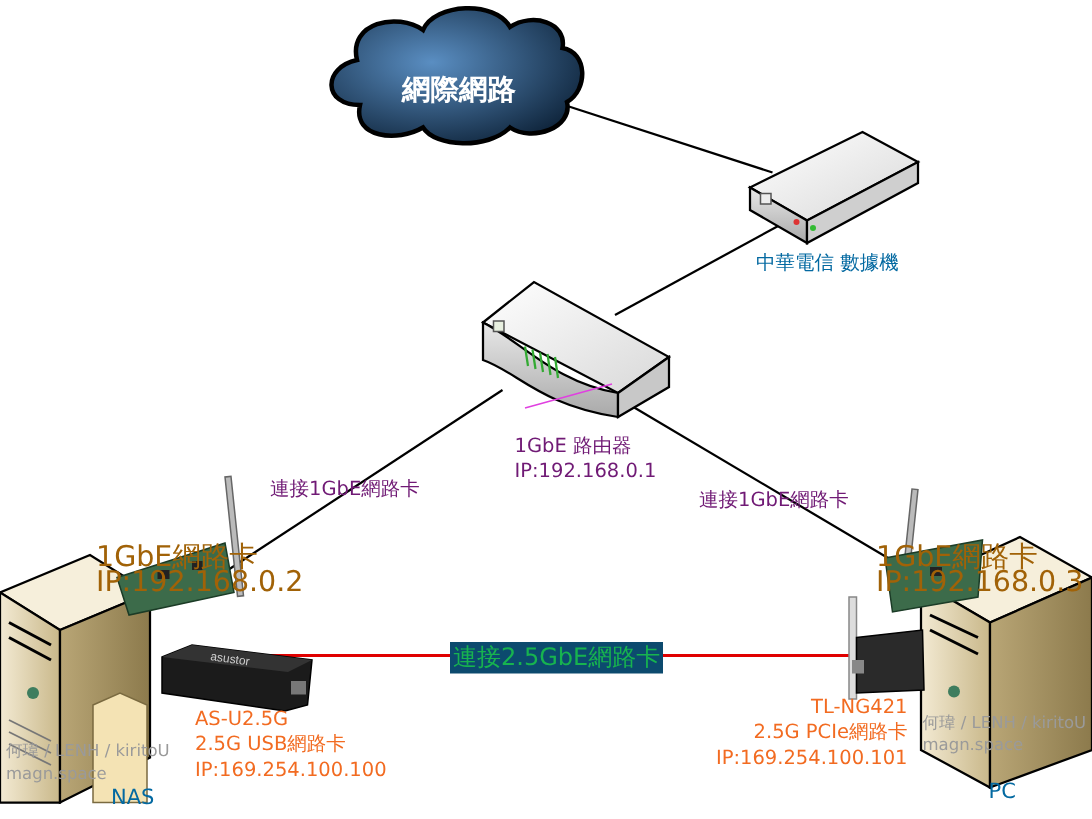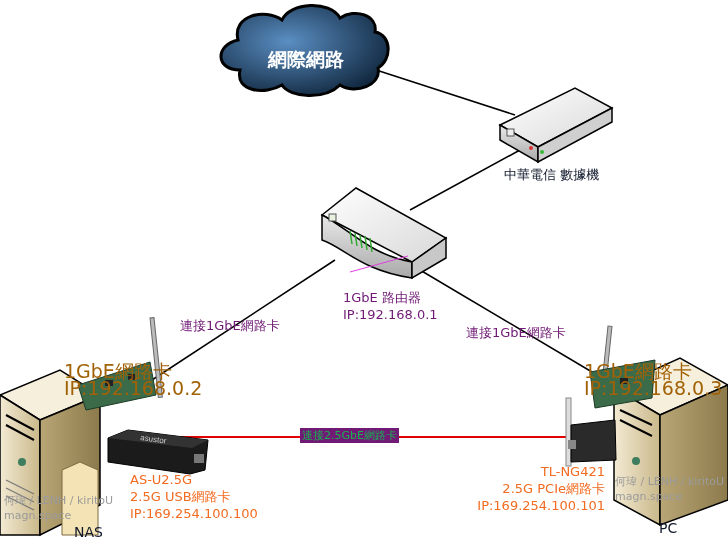--- a/index.html
+++ b/index.html
@@ -2,22 +2,22 @@
 <html><head>
 <meta charset="utf-8">
 <style>
   html,body{margin:0;padding:0;background:#fff;}
   body{width:728px;height:546px;position:relative;overflow:hidden;font-family:"DejaVu Sans","Liberation Sans",sans-serif;}
   .abs{position:absolute;white-space:nowrap;}
   svg.main{position:absolute;left:0;top:0;}
   .lbl-blue{color:#701a75;font-size:13px;}
   .lbl-dark{color:#a16207;font-size:19px;line-height:17px;margin-top:20px;}
   .lbl-orange{color:#f26b21;font-size:13px;line-height:17px;}
-  .lbl-green{color:#17b34f;font-size:11px;background:#701a75;padding:0 2px;}
-  .lbl-black{color:#0f172a;font-size:13px;}
+  .lbl-green{color:#17b34f;font-size:16px;background:#0c4a6e;padding:0 2px;}
+  .lbl-black{color:#0369a1;font-size:13px;}
   .wm{color:#9a9a9a;font-size:11px;line-height:15px;}
 </style>
 </head>
 <body>
 
 <svg class="main" width="728" height="546" viewBox="0 0 728 546">
   <defs>
     <radialGradient id="cloudG" cx="40%" cy="40%" r="70%">
       <stop offset="0" stop-color="#5a8ec2"></stop>
       <stop offset="1" stop-color="#0d2238"></stop>

